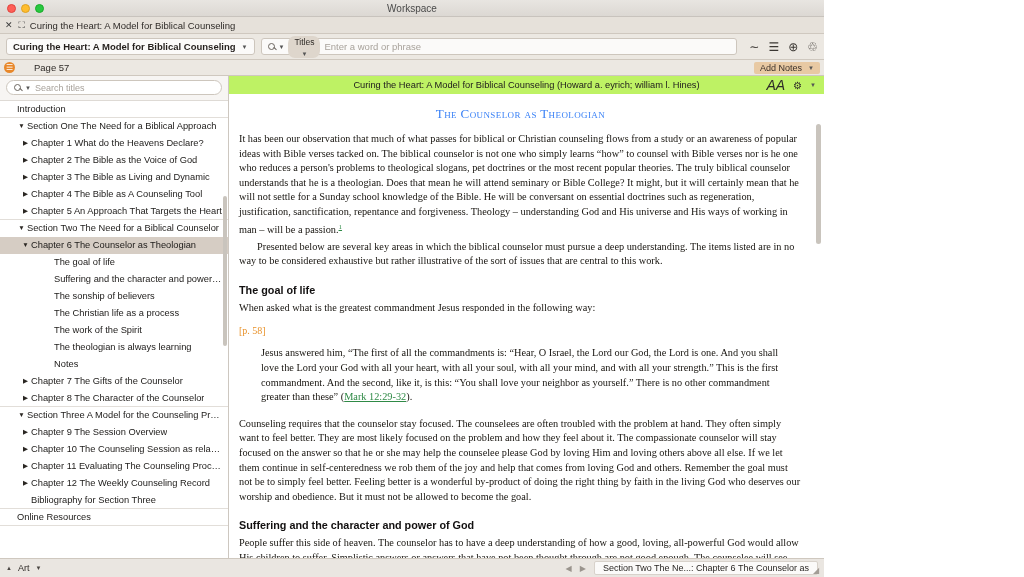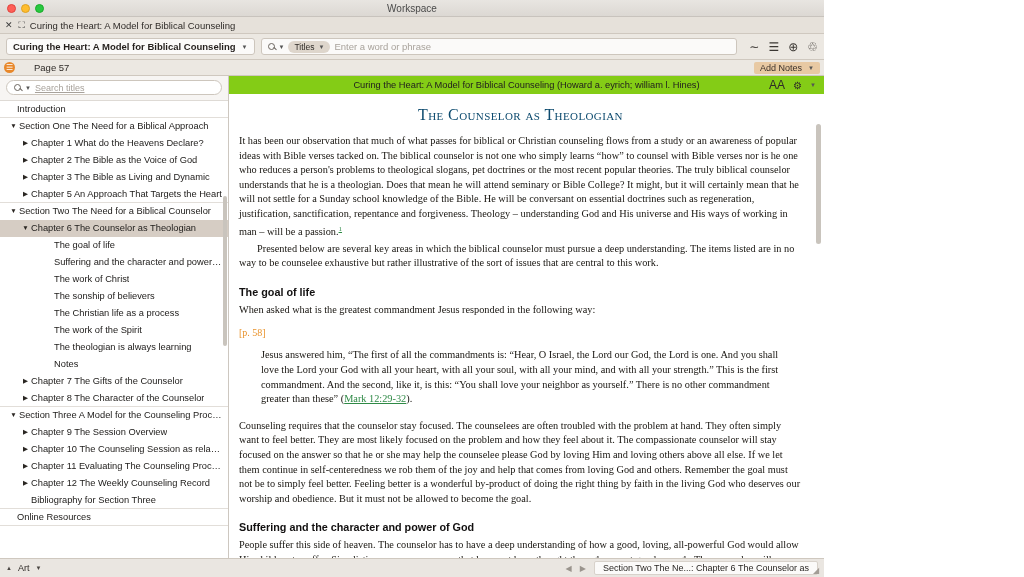--- a/index.html
+++ b/index.html
@@ -84,20 +84,21 @@
     position: relative; flex: 0 0 auto;
   }
   .mag::after {
     content:""; position:absolute; width:4px; height:1.2px; background:#6d6761;
     transform: rotate(45deg); right:-3px; bottom:0px;
   }
   .pill {
     background: #ded6cc; border-radius: 7px; padding: 1px 6px;
     font-size: 8.5px; color: #2e2a26; display: flex; align-items: center; gap: 4px;
     cursor: pointer;
+    flex-direction: column;
   }
   .search-ph { font-size: 9.5px; color: #a8a29b; }
   .tb-icons { display: flex; align-items: center; gap: 9px; padding-left: 6px; }
   .tb-ic { font-size: 12px; color: #3b3733; cursor: pointer; line-height: 1; }
 
   
   .notesbar {
     height: 16px;
     background: #ece8e2;
     border-bottom: 1px solid #cfc8bf;
@@ -135,69 +136,69 @@
   .side-search-wrap {
     padding: 4px 6px 5px 6px;
     background: #f7f5f3;
     border-bottom: 1px solid #dedad5;
     flex: 0 0 auto;
   }
   .side-search {
     height: 15px; background: #fff; border: 1px solid #cdc6bd; border-radius: 8px;
     display: flex; align-items: center; gap: 4px; padding: 0 7px;
   }
-  .side-search .ph { font-size: 9px; color: #a8a29b; text-decoration: underline; }
+  .side-search .ph { font-size: 9px; color: #a8a29b; }
   .toc { flex: 1 1 auto; overflow: hidden; font-size: 9.3px; color: #1c1a18; }
   .toc-row {
     display: flex; align-items: center; height: 17px;
     padding-right: 6px; white-space: nowrap; cursor: pointer;
     border-bottom: 1px solid transparent;
   }
   .toc-row.sel { background: #d6cdc4; }
   .toc-row.sep-bot { border-bottom: 1px solid #e2ded9; }
   .tri {
     width: 11px; flex: 0 0 11px; text-align: center;
     font-size: 6.5px; color: #2a2622; line-height: 1;
   }
   .tri.none { color: transparent; }
   .toc-lbl { overflow: hidden; text-overflow: ellipsis; }
   .lvl0 { padding-left: 6px; }
-  .lvl1 { padding-left: 8px; }
+  .lvl1 { padding-left: 16px; }
   .lvl2 { padding-left: 20px; }
   .lvl3 { padding-left: 43px; }
   .side-scroll {
     position: absolute; right: 1px; top: 120px;
     width: 4px; height: 150px; border-radius: 2px; background: #c9c4bd;
   }
 
   
   .content { flex: 1 1 auto; display: flex; flex-direction: column; min-width: 0; background:#fff; position: relative;}
   .content-head {
-    height: 18px; background: #84cc16;
+    height: 18px; background: #bef264;
     display: flex; align-items: center; justify-content: center;
     position: relative; flex: 0 0 auto;
   }
   .content-head .ch-title { font-size: 9.3px; color: #22201e; }
   .ch-tools {
     position: absolute; right: 8px; top: 0; height: 18px;
     display: flex; align-items: center; gap: 8px;
   }
-  .ch-tools .aA { font-size: 12px; color: #2e2b28; cursor:pointer;}
+  .ch-tools .aA { font-size: 14px; color: #2e2b28; cursor:pointer;font-style:italic;}
   .ch-tools .gear { font-size: 10px; color: #2e2b28; cursor:pointer;}
   .doc {
     flex: 1 1 auto; overflow: hidden; background: #fff;
     padding: 10px 22px 0 10px;
     font-family: "Liberation Serif", serif;
     position: relative;
   }
   .doc-inner { max-width: 100%; }
   h1.doc-title {
-    text-align: center; font-size: 16px; font-weight: normal;
+    text-align: center; font-size: 13px; font-weight: normal;
     font-variant: small-caps; letter-spacing: 0.4px;
-    color: #0c4a6e; margin: 2px 0 10px 0;
+    color: #3b82f6; margin: 2px 0 10px 0;
     font-family: "Liberation Serif", serif;
   }
   p.para {
     font-size: 10.3px; line-height: 14.6px; color: #17140f;
     text-align: left; margin-bottom: 2px;
   }
   p.para.indent { text-indent: 18px; }
   h2.sec {
     font-family: "Liberation Sans", sans-serif;
     font-size: 10.8px; font-weight: bold; color: #121010;
@@ -314,43 +315,43 @@
             <span class="toc-lbl">Chapter 1 What do the Heavens Declare?</span>
           </div>
           <div class="toc-row lvl2">
             <span class="tri">▶</span>
             <span class="toc-lbl">Chapter 2 The Bible as the Voice of God</span>
           </div>
           <div class="toc-row lvl2">
             <span class="tri">▶</span>
             <span class="toc-lbl">Chapter 3 The Bible as Living and Dynamic</span>
           </div>
+          <div class="toc-row lvl2">
+            <span class="tri">▶</span>
+            <span class="toc-lbl">Chapter 4 The Bible as A Counseling Tool</span>
+          </div>
           <div class="toc-row lvl2 sep-bot">
             <span class="tri">▶</span>
             <span class="toc-lbl">Chapter 5 An Approach That Targets the Heart</span>
           </div>
           <div class="toc-row lvl1">
             <span class="tri">▼</span>
             <span class="toc-lbl">Section Two The Need for a Biblical Counselor</span>
           </div>
           <div class="toc-row lvl2 sel">
             <span class="tri">▼</span>
             <span class="toc-lbl">Chapter 6 The Counselor as Theologian</span>
           </div>
           <div class="toc-row lvl3">
             <span class="tri none">▶</span>
             <span class="toc-lbl">The goal of life</span>
           </div>
           <div class="toc-row lvl3">
             <span class="tri none">▶</span>
             <span class="toc-lbl">Suffering and the character and power of God</span>
-          </div>
-          <div class="toc-row lvl3">
-            <span class="tri none">▶</span>
-            <span class="toc-lbl">The work of Christ</span>
           </div>
           <div class="toc-row lvl3">
             <span class="tri none">▶</span>
             <span class="toc-lbl">The sonship of believers</span>
           </div>
           <div class="toc-row lvl3">
             <span class="tri none">▶</span>
             <span class="toc-lbl">The Christian life as a process</span>
           </div>
           <div class="toc-row lvl3">
@@ -414,21 +415,21 @@
           <span class="caret">▼</span>
         </span>
       </div>
 
       <div class="doc">
         <div class="doc-inner">
           <h1 class="doc-title">The Counselor as Theologian</h1>
 
           <p class="para"><span>It has been our observation that much of what passes for biblical or Christian counseling flows from a study or an awareness of popular ideas with Bible verses tacked on. The biblical counselor is not one who simply learns “how” to counsel with Bible verses nor is he one who reduces a person's problems to theological slogans, pet doctrines or the most recent popular theories. The truly biblical counselor understands that he is a theologian. Does that mean he will attend seminary or Bible College? It might, but it will certainly mean that he will not settle for a Sunday school knowledge of the Bible. He will be conversant on essential doctrines such as regeneration, justification, sanctification, repentance and forgiveness. Theology – understanding God and His universe and His ways of working in man – will be a passion.</span><sup class="fn">1</sup></p>
 
-          <p class="para indent">Presented below are several key areas in which the biblical counselor must pursue a deep understanding. The items listed are in no way to be counselee exhaustive but rather illustrative of the sort of issues that are central to this work.</p>
+          <p class="para indent">Presented below are several key areas in which the biblical counselor must pursue a deep understanding. The items listed are in no way to be considered exhaustive but rather illustrative of the sort of issues that are central to this work.</p>
 
           <h2 class="sec">The goal of life</h2>
           <p class="para">When asked what is the greatest commandment Jesus responded in the following way:</p>
 
           <div class="pagemark">[p. 58]</div>
 
           <blockquote><span>Jesus answered him, “The first of all the commandments is: “Hear, O Israel, the Lord our God, the Lord is one. And you shall love the Lord your God with all your heart, with all your soul, with all your mind, and with all your strength.” This is the first commandment. And the second, like it, is this: “You shall love your neighbor as yourself.” There is no other commandment greater than these” (</span><span class="ref-link">Mark 12:29-32</span><span>).</span></blockquote>
 
           <p class="para" style="margin-top:12px">Counseling requires that the counselor stay focused. The counselees are often troubled with the problem at hand. They often simply want to feel better. They are most likely focused on the problem and how they feel about it. The compassionate counselor will stay focused on the answer so that he or she may help the counselee please God by loving Him and loving others above all else. If we let them continue in self-centeredness we rob them of the joy and help that comes from loving God and others. Remember the goal must not be to simply feel better. Feeling better is a wonderful by-product of doing the right thing by faith in the living God who deserves our worship and obedience. But it must not be allowed to become the goal.</p>
 

